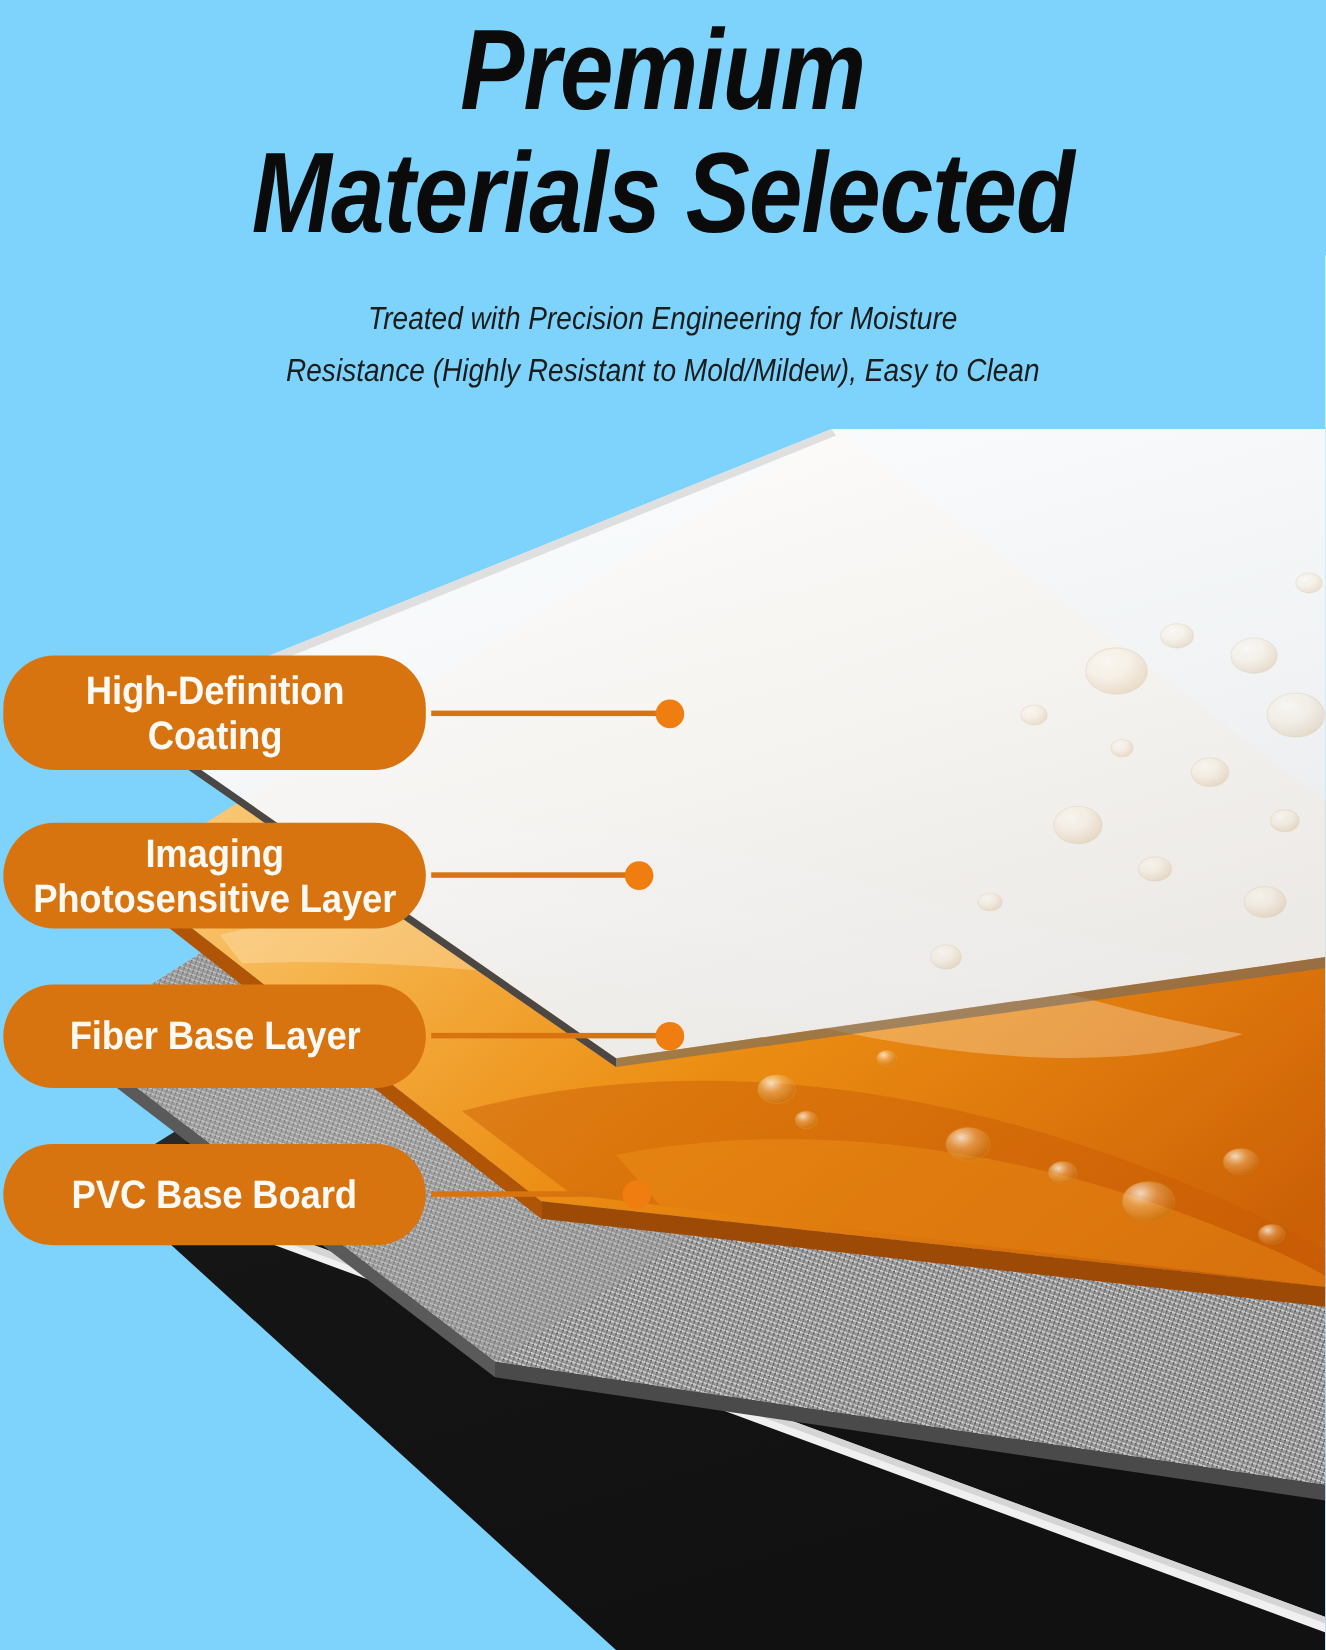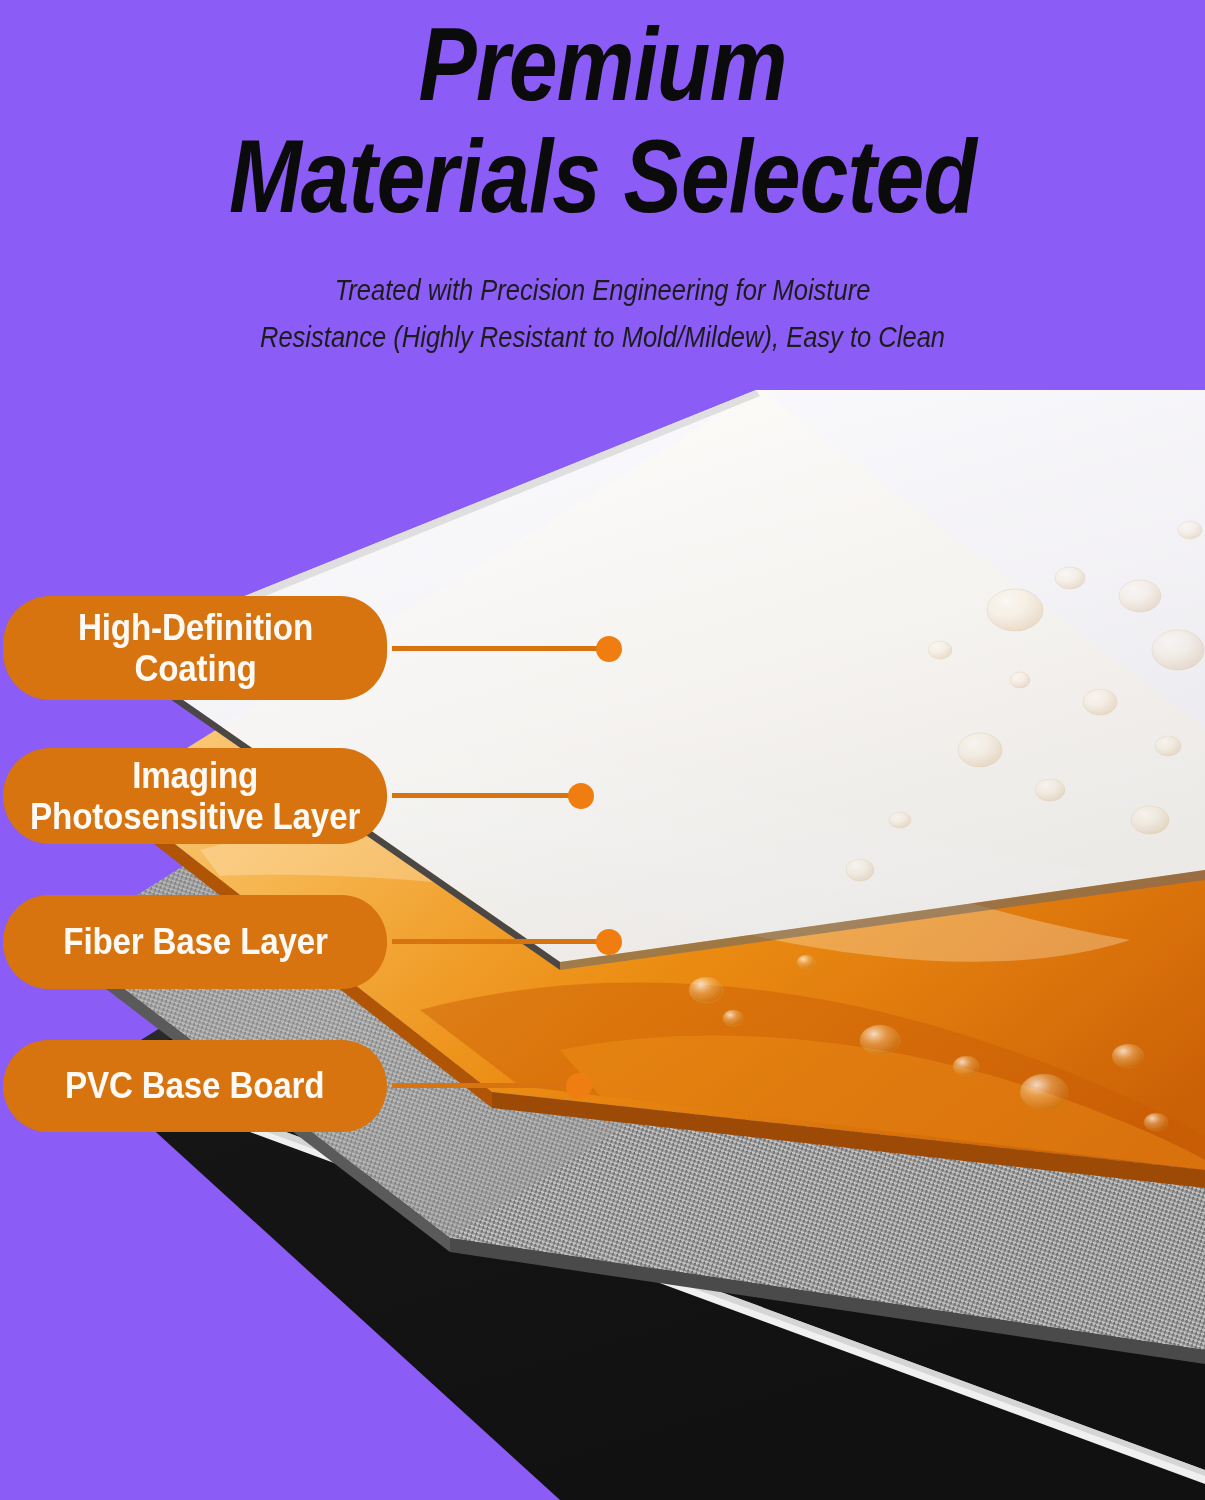--- a/index.html
+++ b/index.html
@@ -4,21 +4,21 @@
 <style>
   html, body {
     margin: 0;
     padding: 0;
     background: #ffffff;
   }
   #page {
     position: relative;
     width: 1205px;
     height: 1500px;
-    background: #8b5cf6;
+    background: #7dd3fc;
     overflow: hidden;
     font-family: "Liberation Sans", sans-serif;
   }
 
   
   #header {
     position: absolute;
     top: 0; left: 0;
     width: 1205px;
     text-align: center;

